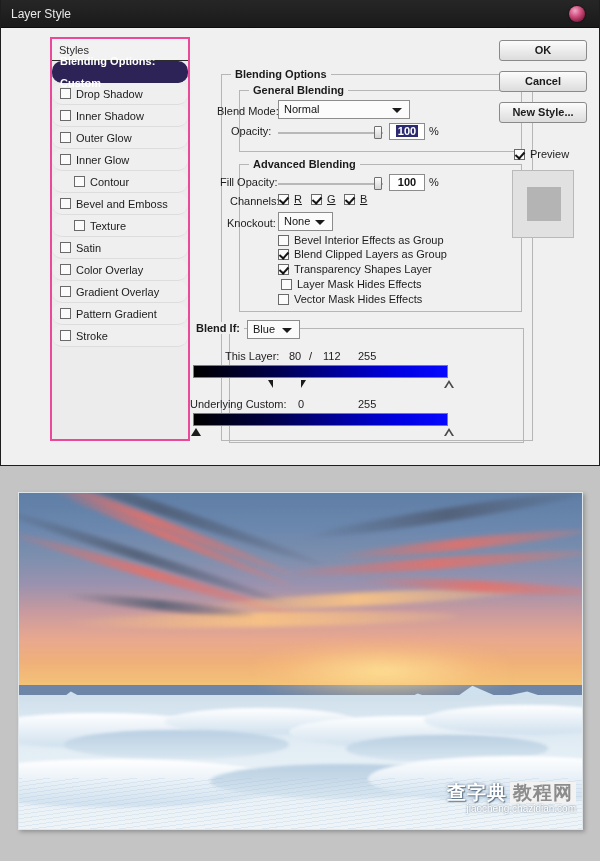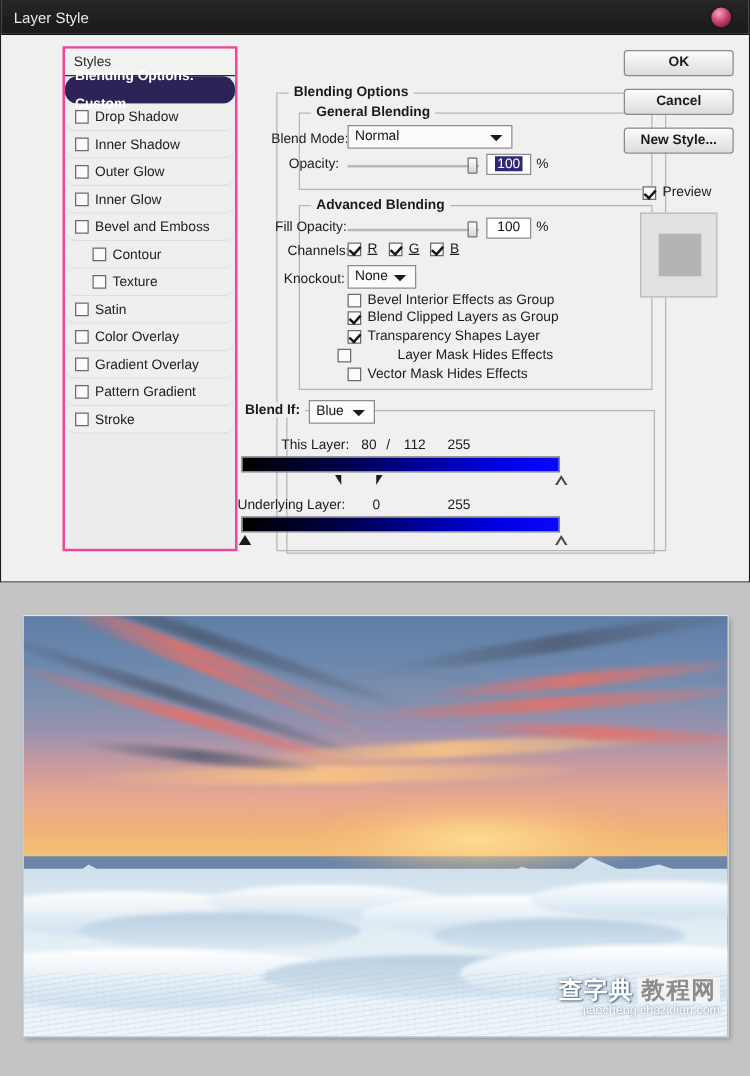--- a/index.html
+++ b/index.html
@@ -131,20 +131,21 @@
     border-top: 5px solid #1a1a1a;
   }
 
   .numbox {
     position: absolute;
     width: 36px; height: 17px; line-height: 15px;
     border: 1px solid #8c8c8c;
     background: #ffffff;
     font-size: 11px; color: #141414;
     text-align: center;
+    font-weight: bold;
   }
   .numbox.selected { background: #ffffff; }
   .numbox.selected span {
     background: #2b2a72; color: #ffffff; padding: 0 2px;
   }
 
   .slidertrack {
     position: absolute;
     height: 2px;
     background: #b8b8b8;
@@ -355,27 +356,27 @@
           <span>Inner Shadow</span>
         </div>
         <div class="style-row">
           <span class="cbx"></span>
           <span>Outer Glow</span>
         </div>
         <div class="style-row">
           <span class="cbx"></span>
           <span>Inner Glow</span>
         </div>
+        <div class="style-row sub">
+          <span class="cbx"></span>
+          <span>Contour</span>
+        </div>
         <div class="style-row">
           <span class="cbx"></span>
           <span>Bevel and Emboss</span>
-        </div>
-        <div class="style-row sub">
-          <span class="cbx"></span>
-          <span>Contour</span>
         </div>
         <div class="style-row sub">
           <span class="cbx"></span>
           <span>Texture</span>
         </div>
         <div class="style-row">
           <span class="cbx"></span>
           <span>Satin</span>
         </div>
         <div class="style-row">
@@ -456,21 +457,21 @@
         <span>Bevel Interior Effects as Group</span>
       </div>
       <div class="chkline" style="left:277px; top:220px;">
         <span class="cbx on"></span>
         <span>Blend Clipped Layers as Group</span>
       </div>
       <div class="chkline" style="left:277px; top:235px;">
         <span class="cbx on"></span>
         <span>Transparency Shapes Layer</span>
       </div>
-      <div class="chkline" style="left:269px; top:250px;gap:32px;">
+      <div class="chkline" style="left:280px; top:250px;">
         <span class="cbx"></span>
         <span>Layer Mask Hides Effects</span>
       </div>
       <div class="chkline" style="left:277px; top:265px;">
         <span class="cbx"></span>
         <span>Vector Mask Hides Effects</span>
       </div>
 
       <div class="fieldset" id="grp-blendif"></div>
       <span class="fs-legend" style="position:absolute; left:191px; top:294px;">Blend If:</span>
@@ -491,21 +492,21 @@
           <span class="half-l"></span>
         </div>
         <div class="mk" style="left:108px; top:15px;">
           <span class="half-r"></span>
         </div>
         <div class="mk" style="left:251px; top:15px;">
           <span class="tri-hollow"></span>
         </div>
       </div>
 
-      <span class="lbl" style="left:189px; top:370px;">Underlying Layer:</span>
+      <span class="lbl" style="left:189px; top:370px;">Underlying Custom:</span>
       <span class="lbl" style="left:297px; top:370px;">0</span>
       <span class="lbl" style="left:357px; top:370px;">255</span>
 
       <div class="rampwrap" style="left:192px; top:385px;">
         <div class="ramp"></div>
         <div class="mk" style="left:-2px; top:15px;">
           <span class="tri-full"></span>
         </div>
         <div class="mk" style="left:251px; top:15px;">
           <span class="tri-hollow"></span>

